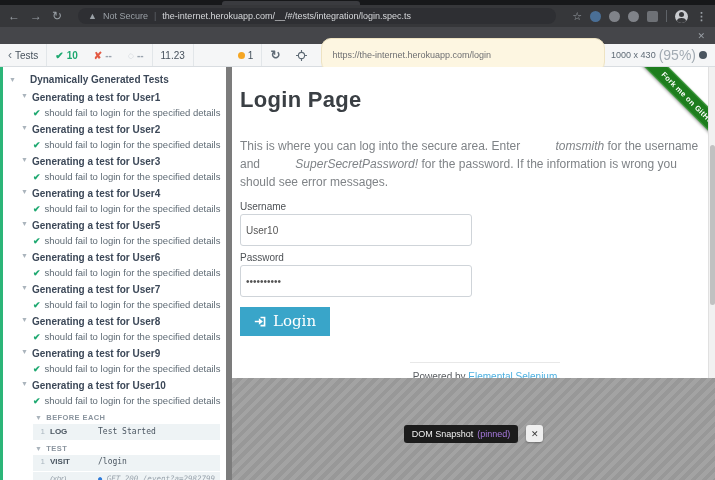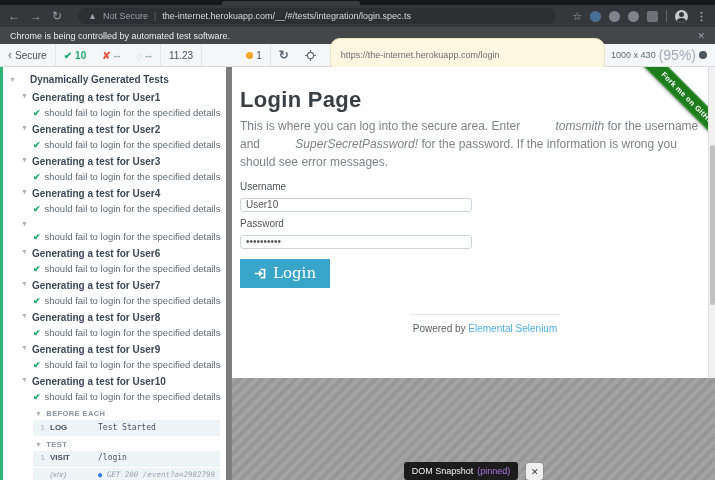--- a/index.html
+++ b/index.html
@@ -81,25 +81,25 @@
   .log-num { width:14px; flex:none; text-align:right; padding-right:5px; color:#aab6bf; }
   .log-cmd { width:48px; flex:none; font-weight:bold; color:#4a5560; }
   .log-msg { flex:1; color:#4a5560; word-break:break-all; }
   .xhr-lbl { font-style:italic; font-weight:normal; color:#9aa4ad; }
   .xhr-msg { font-style:italic; color:#9aa4ad; font-size:7.5px; }
   .xhr-dot { color:#2f7bd9; font-size:7px; font-style:normal; }
 
   
   .app { position:relative; height:311px; background:#fff; overflow:hidden;
          padding:20px 16px 0 8px; }
-  .app h1 { font-size:22px; color:#3a3f44; letter-spacing:.3px; margin-bottom:4px; }
+  .app h1 { font-size:22px; color:#3a3f44; letter-spacing:.3px; margin-bottom:24px; }
   .app-desc { font-size:12px; color:#7f8387; line-height:1.5; max-width:460px; margin-bottom:10px; }
   .app-desc em { font-style:italic;padding-left:32px; }
   .fld-label { font-size:10px; color:#4e5256; margin:6px 0 2px; }
-  .fld-input { width:232px; height:14px; border:1px solid #cfd4d9; border-radius:3px;
+  .fld-input { width:232px; height:32px; border:1px solid #cfd4d9; border-radius:3px;
                font-size:10px; color:#555; padding:0 5px; background:#fff;
                font-family:"Liberation Sans", sans-serif; }
   .login-btn { margin-top:10px; background:#39a5c9; border:none; border-radius:0;
                color:#fff; display:flex; align-items:center; gap:6px;
                padding:5px 14px 6px; cursor:pointer; }
   .login-btn .txt { font-family:"DejaVu Serif", serif; font-size:15px; }
   .app-footer { margin-top:26px; width:150px; margin-left:170px;
                 border-top:1px solid #e8e8e8; padding-top:8px; text-align:center;
                 font-size:10px; color:#5a5e62; white-space:nowrap; }
   .app-footer a { color:#4db0e0; text-decoration:none; }
@@ -108,21 +108,21 @@
             font-size:7.5px; font-weight:bold; letter-spacing:.4px; padding:3px 0;
             border-top:1px solid #4aa04a; border-bottom:1px solid #4aa04a;
             box-shadow:0 1px 3px rgba(0,0,0,.4); }
   .app-sb { position:absolute; top:0; right:0; bottom:0; width:7px; background:#f1f1f1;
             border-left:1px solid #e0e0e0; }
   .app-sb-thumb { position:absolute; top:78px; left:1px; width:5px; height:160px;
                   background:#c1c1c1; border-radius:3px; }
 
   
   .graybg { flex:1; background:repeating-linear-gradient(135deg,#a3a3a3 0 4px,#989898 4px 8px);
-            display:flex; justify-content:center; align-items:flex-end;
+            display:flex; justify-content:center; align-items:center;
             gap:8px; padding-top:9px; }
   .snap-pill { background:#1c1c1c; color:#f2f2f2; font-size:9px; border-radius:3px;
                padding:4px 8px; display:flex; gap:4px; align-items:center; }
   .snap-pinned { color:#a678dd; }
   .snap-close { background:#efefef; color:#3a3a3a; border-radius:3px; width:17px; height:17px;
                 display:flex; align-items:center; justify-content:center; font-size:9px;
                 box-shadow:0 1px 2px rgba(0,0,0,.3); cursor:pointer; }
 </style>
 </head>
 <body>
@@ -147,28 +147,27 @@
     <span class="ext"></span>
     <span class="ext"></span>
     <span class="ext sq"></span>
     <span class="vbar"></span>
     <span class="avatar"></span>
     <span class="kebab">⋮</span>
   </div>
 </div>
 
 <div class="infobar">
-  <span>Chrome is being controlled by automated test software.</span>
   <span class="close">✕</span>
 </div>
 
 <div class="cytoolbar">
   <div class="cyt-item">
     <span class="chev">‹</span>
-    <span>Secure</span>
+    <span>Tests</span>
   </div>
   <div class="cyt-sep"></div>
   <div class="cyt-item">
     <span class="ok">✔</span>
     <span class="ok">10</span>
   </div>
   <div class="cyt-item">
     <span class="fail-x">✘</span>
     <span class="dim">--</span>
   </div>
@@ -238,20 +237,21 @@
         <div class="test-group">
           <span class="caret">▼</span>
           <span>Generating a test for User4</span>
         </div>
         <div class="test-assert">
           <span class="check">✔</span>
           <span>should fail to login for the specified details</span>
         </div>
         <div class="test-group">
           <span class="caret">▼</span>
+          <span>Generating a test for User5</span>
         </div>
         <div class="test-assert">
           <span class="check">✔</span>
           <span>should fail to login for the specified details</span>
         </div>
         <div class="test-group">
           <span class="caret">▼</span>
           <span>Generating a test for User6</span>
         </div>
         <div class="test-assert">

